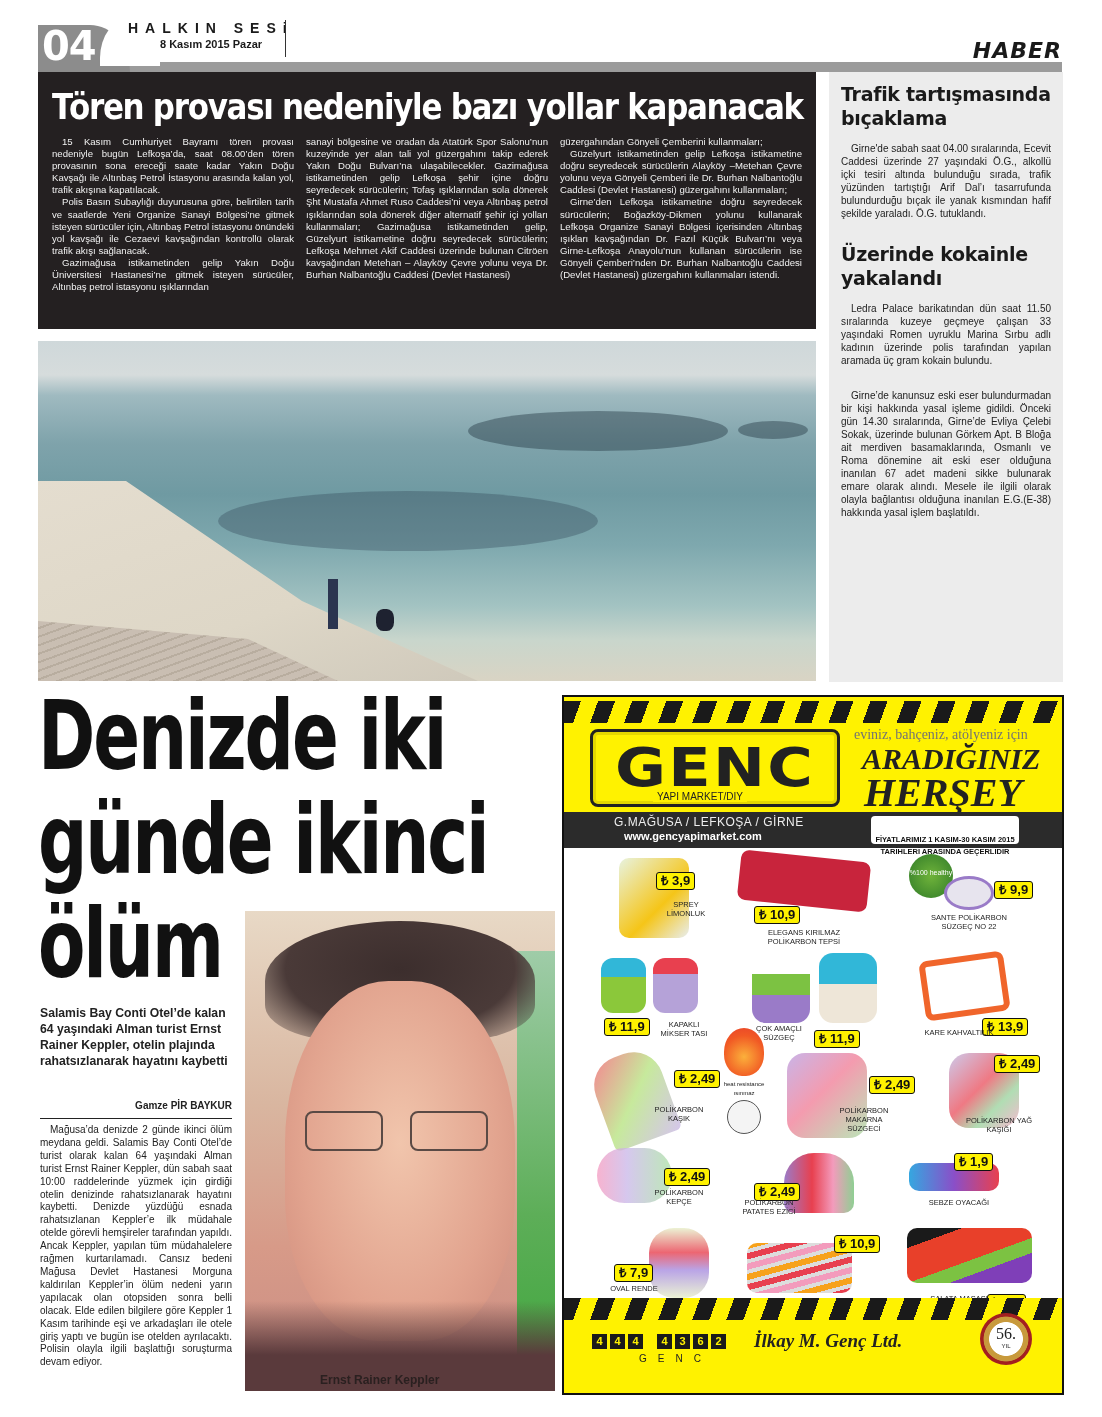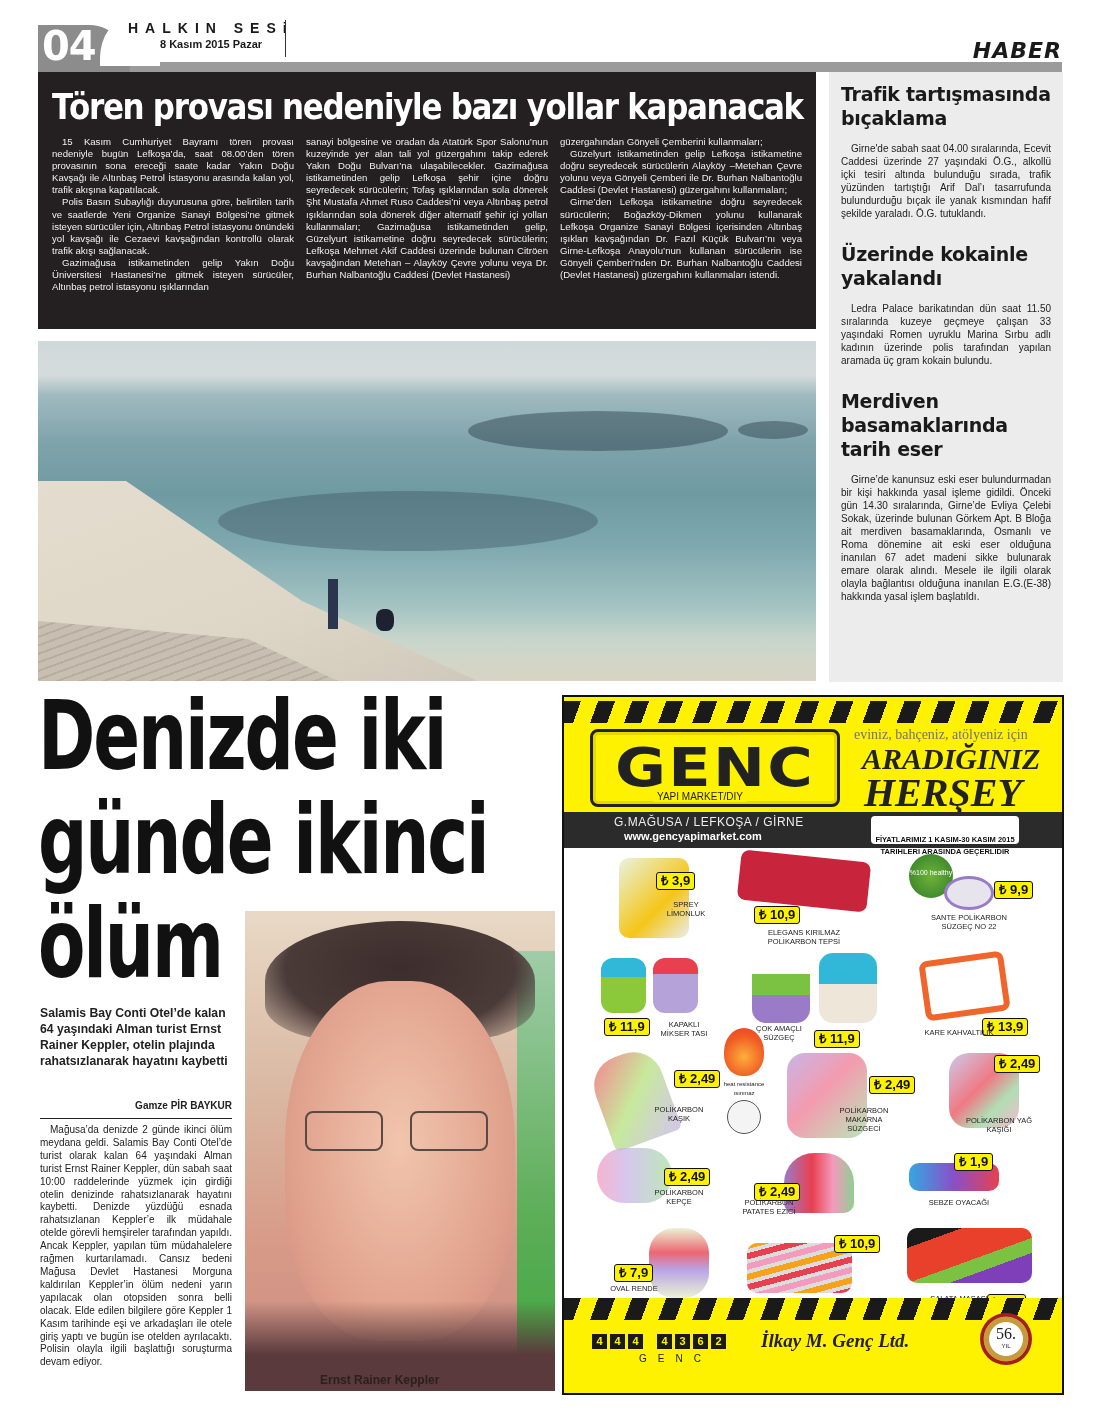--- a/index.html
+++ b/index.html
@@ -72,21 +72,21 @@
   .ad-body { position: absolute; left: 0; top: 151px; width: 100%; height: 455px; }
   .product { position: absolute; text-align: center; font-size: 7.5px; color: #222; line-height: 9px; }
   .product-img { margin: 0 auto 2px auto; border-radius: 10px; }
   .price { position: absolute; background: #fff200; border: 1.5px solid #111; border-radius: 3px; font-weight: bold; font-size: 13px; color: #111; padding: 0 4px; line-height: 16px; white-space: nowrap; }
 
   .ad-bottom { position: absolute; left: 0; bottom: 0; width: 100%; height: 95px; background: #fff200; }
   .phone { position: absolute; left: 28px; top: 36px; display: flex; gap: 3px; }
   .phone span { display: inline-block; width: 15px; height: 15px; background: #1a1a1a; color: #fff200; font-size: 11px; font-weight: bold; text-align: center; line-height: 15px; }
   .phone .gap { width: 8px; background: transparent; }
   .phone-sub { position: absolute; left: 75px; top: 55px; font-size: 10px; letter-spacing: 11px; color: #222; }
-  .company { position: absolute; left: 190px; top: 32px; font-family: "Liberation Serif", serif; font-style: italic; font-weight: bold; font-size: 19px; color: #222; margin-left: 7px; }
+  .company { position: absolute; left: 190px; top: 32px; font-family: "Liberation Serif", serif; font-style: italic; font-weight: bold; font-size: 19px; color: #222; }
   .seal { position: absolute; right: 30px; top: 15px; width: 52px; height: 52px; border-radius: 50%; background: radial-gradient(circle, #fff 0 45%, #c89a3c 47% 60%, #a32020 62% 100%); text-align: center; }
   .seal-num { position: absolute; left: 0; top: 12px; width: 100%; font-family: "Liberation Serif", serif; font-weight: normal; font-size: 16px; color: #222; }
   .seal-yil { position: absolute; left: 0; top: 30px; width: 100%; font-size: 6px; color: #222; }
 </style>
 </head>
 <body>
 
 <div class="hdr-bar"></div>
 <div class="page-num-box"></div>
 <div class="page-num-cut"></div>
@@ -118,21 +118,20 @@
 <div class="sidebar">
   <div>
     <div class="sb-title">Trafik tartışmasında bıçaklama</div>
     <div class="sb-text">Girne'de sabah saat 04.00 sıralarında, Ecevit Caddesi üzerinde 27 yaşındaki Ö.G., alkollü içki tesiri altında bulunduğu sırada, trafik yüzünden tartıştığı Arif Dal’ı tasarrufunda bulundurduğu bıçak ile yanak kısmından hafif şekilde yaraladı. Ö.G. tutuklandı.</div>
   </div>
   <div>
     <div class="sb-title">Üzerinde kokainle yakalandı</div>
     <div class="sb-text">Ledra Palace barikatından dün saat 11.50 sıralarında kuzeye geçmeye çalışan 33 yaşındaki Romen uyruklu Marina Sırbu adlı kadının üzerinde polis tarafından yapılan aramada üç gram kokain bulundu.</div>
   </div>
   <div>
-    <div class="sb-title">Merdiven basamaklarında tarih eser</div>
     <div class="sb-text">Girne’de kanunsuz eski eser bulundurmadan bir kişi hakkında yasal işleme gidildi. Önceki gün 14.30 sıralarında, Girne’de Evliya Çelebi Sokak, üzerinde bulunan Görkem Apt. B Bloğa ait merdiven basamaklarında, Osmanlı ve Roma dönemine ait eski eser olduğuna inanılan 67 adet madeni sikke bulunarak emare olarak alındı. Mesele ile ilgili olarak olayla bağlantısı olduğuna inanılan E.G.(E-38) hakkında yasal işlem başlatıldı.</div>
   </div>
 </div>
 
 <div class="beach">
   <div class="beach-dark" style="left:430px;top:70px;width:260px;height:40px;"></div>
   <div class="beach-dark" style="left:180px;top:150px;width:380px;height:60px;background:rgba(50,70,85,0.35)"></div>
   <div class="beach-dark" style="left:700px;top:80px;width:70px;height:18px;"></div>
   <div class="beach-sand"></div>
   <div class="beach-deck"></div>

